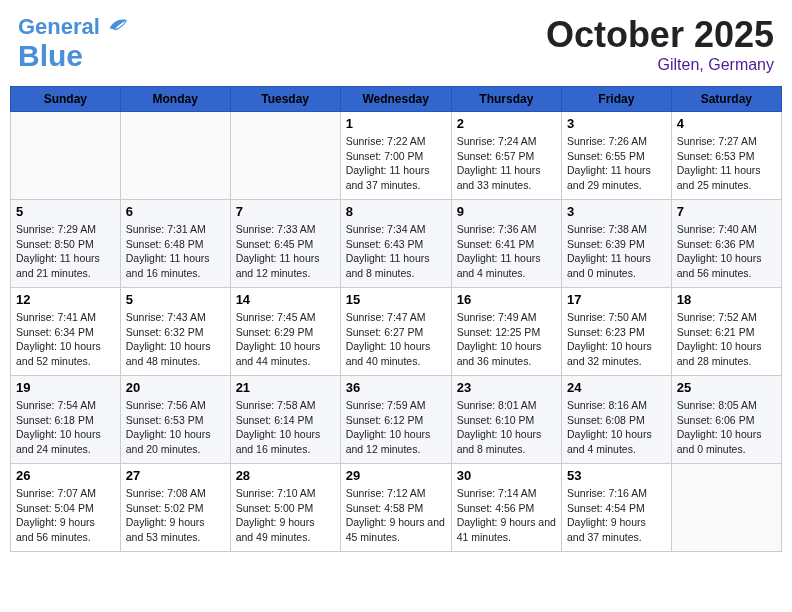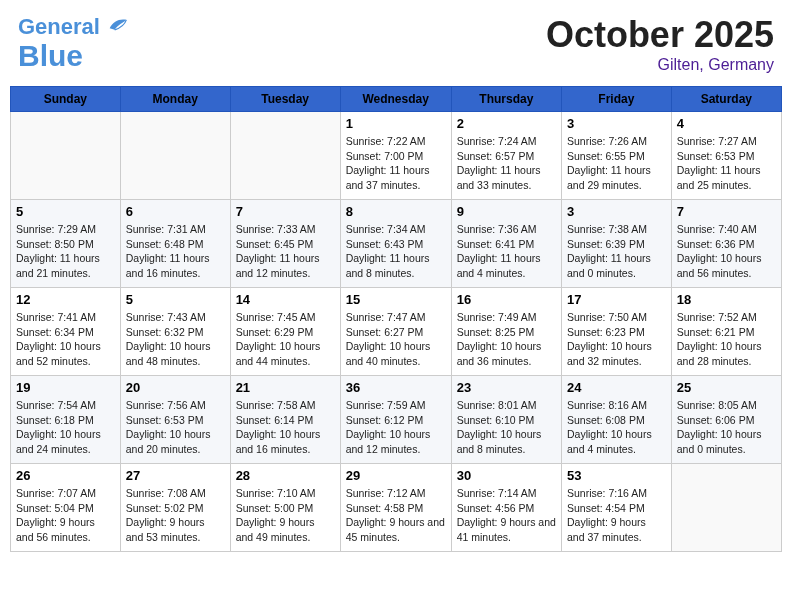--- a/index.html
+++ b/index.html
@@ -235,21 +235,21 @@
         <td>
           <div class="day-num">15</div>
           <div class="day-info">Sunrise: 7:47 AM
 Sunset: 6:27 PM
 Daylight: 10 hours
 and 40 minutes.</div>
         </td>
         <td>
           <div class="day-num">16</div>
           <div class="day-info">Sunrise: 7:49 AM
-Sunset: 8:25 PM
+Sunset: 12:25 PM
 Daylight: 10 hours
 and 36 minutes.</div>
         </td>
         <td>
           <div class="day-num">17</div>
           <div class="day-info">Sunrise: 7:50 AM
 Sunset: 6:23 PM
 Daylight: 10 hours
 and 32 minutes.</div>
         </td>

